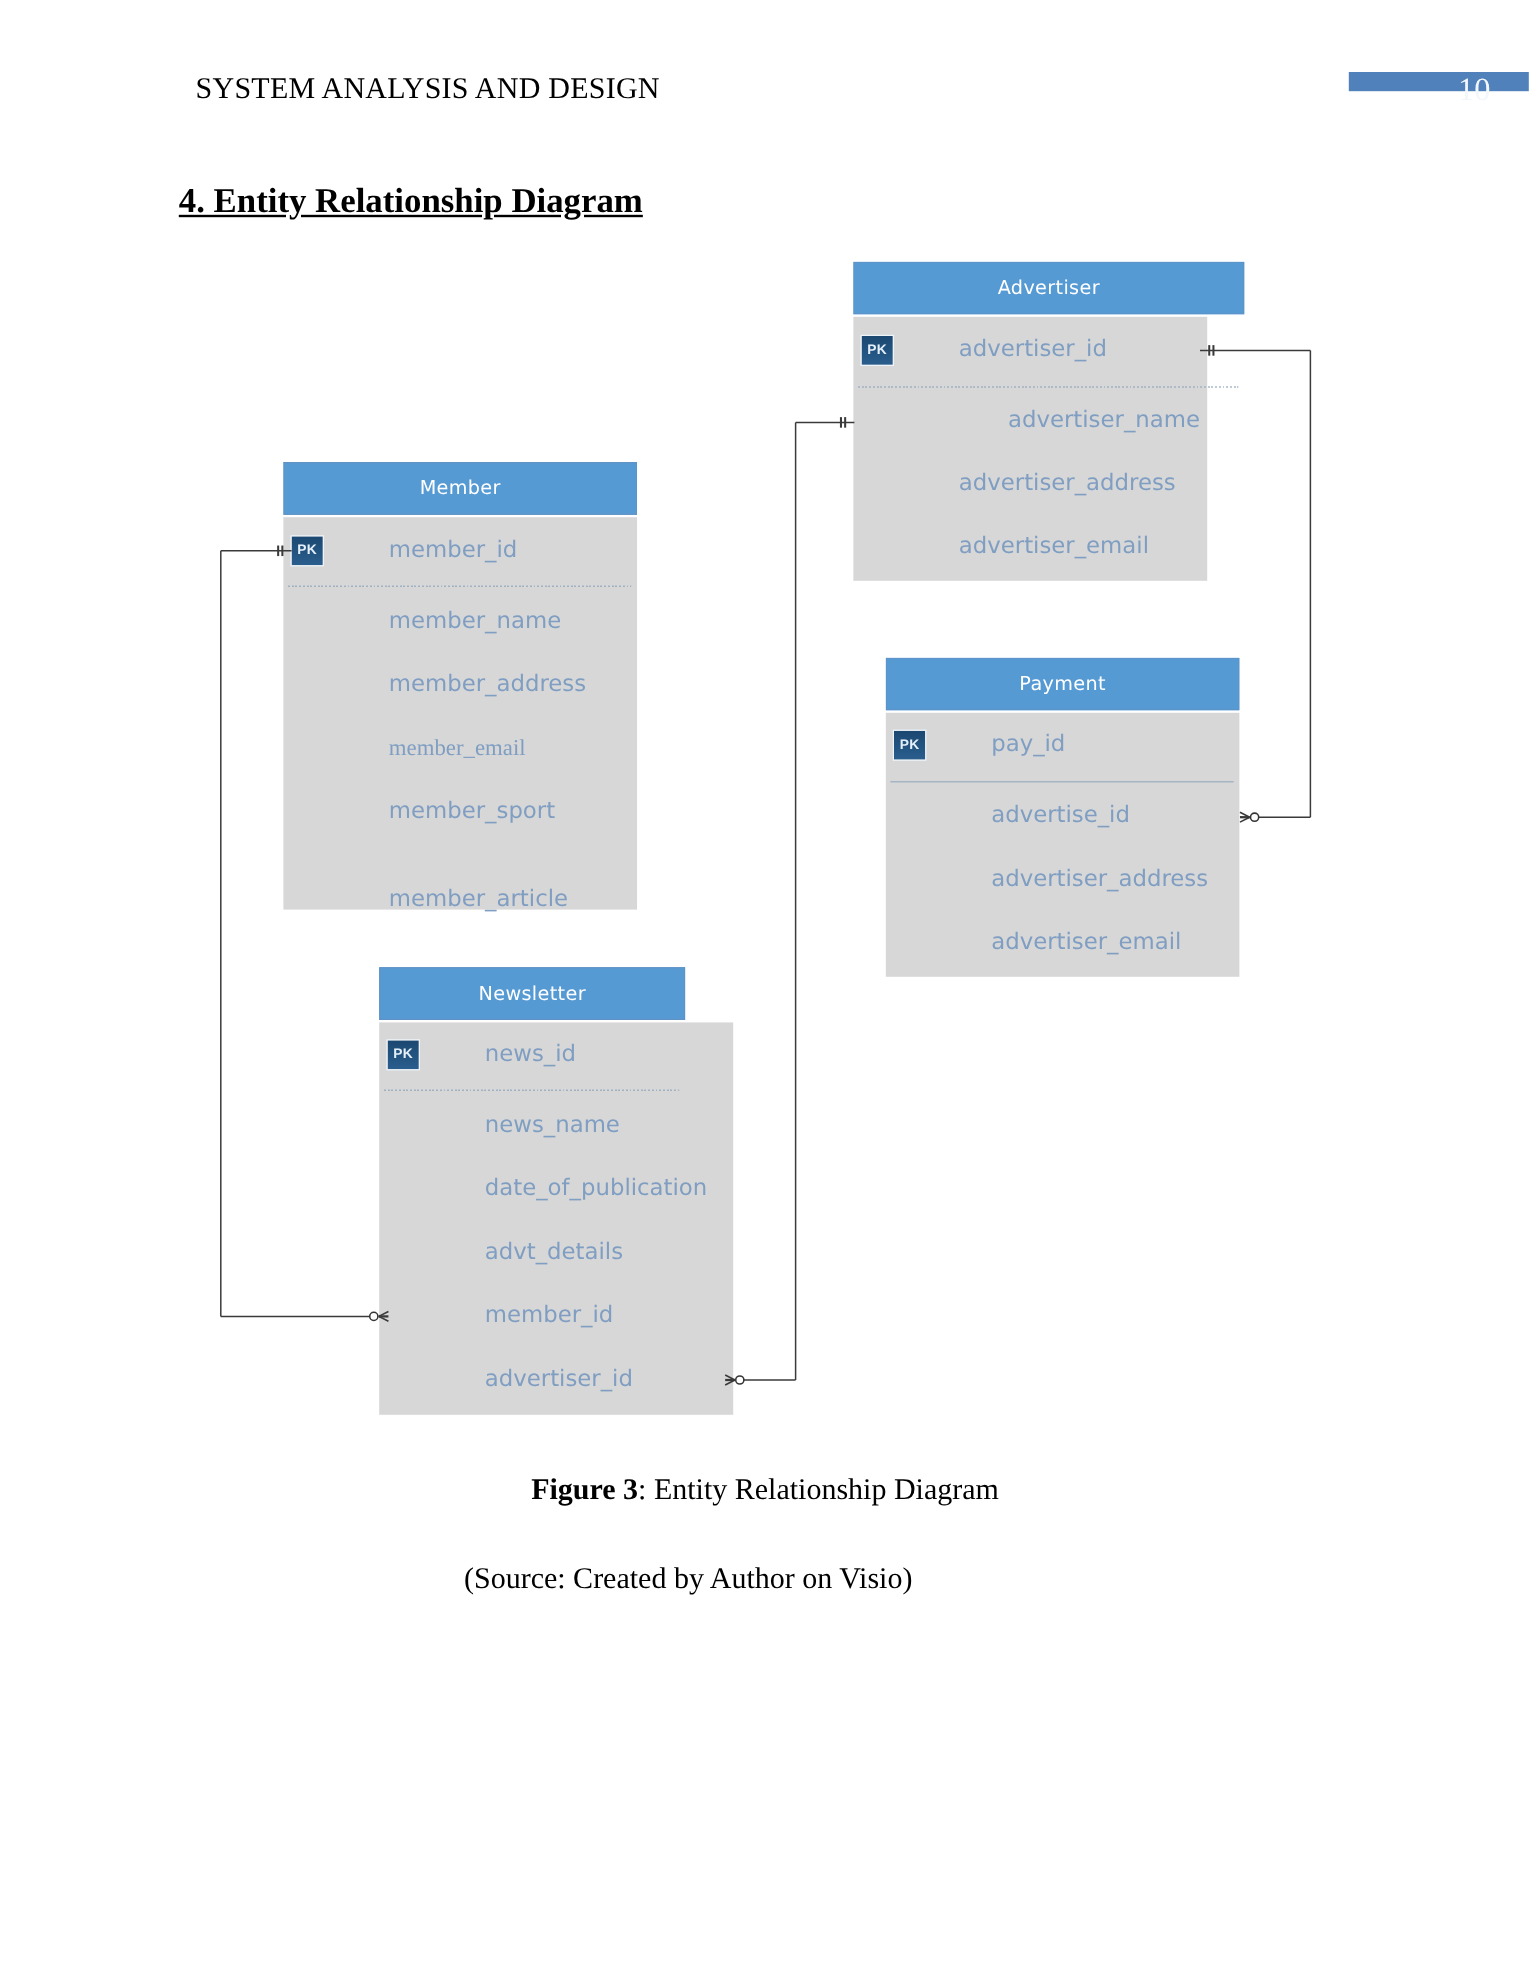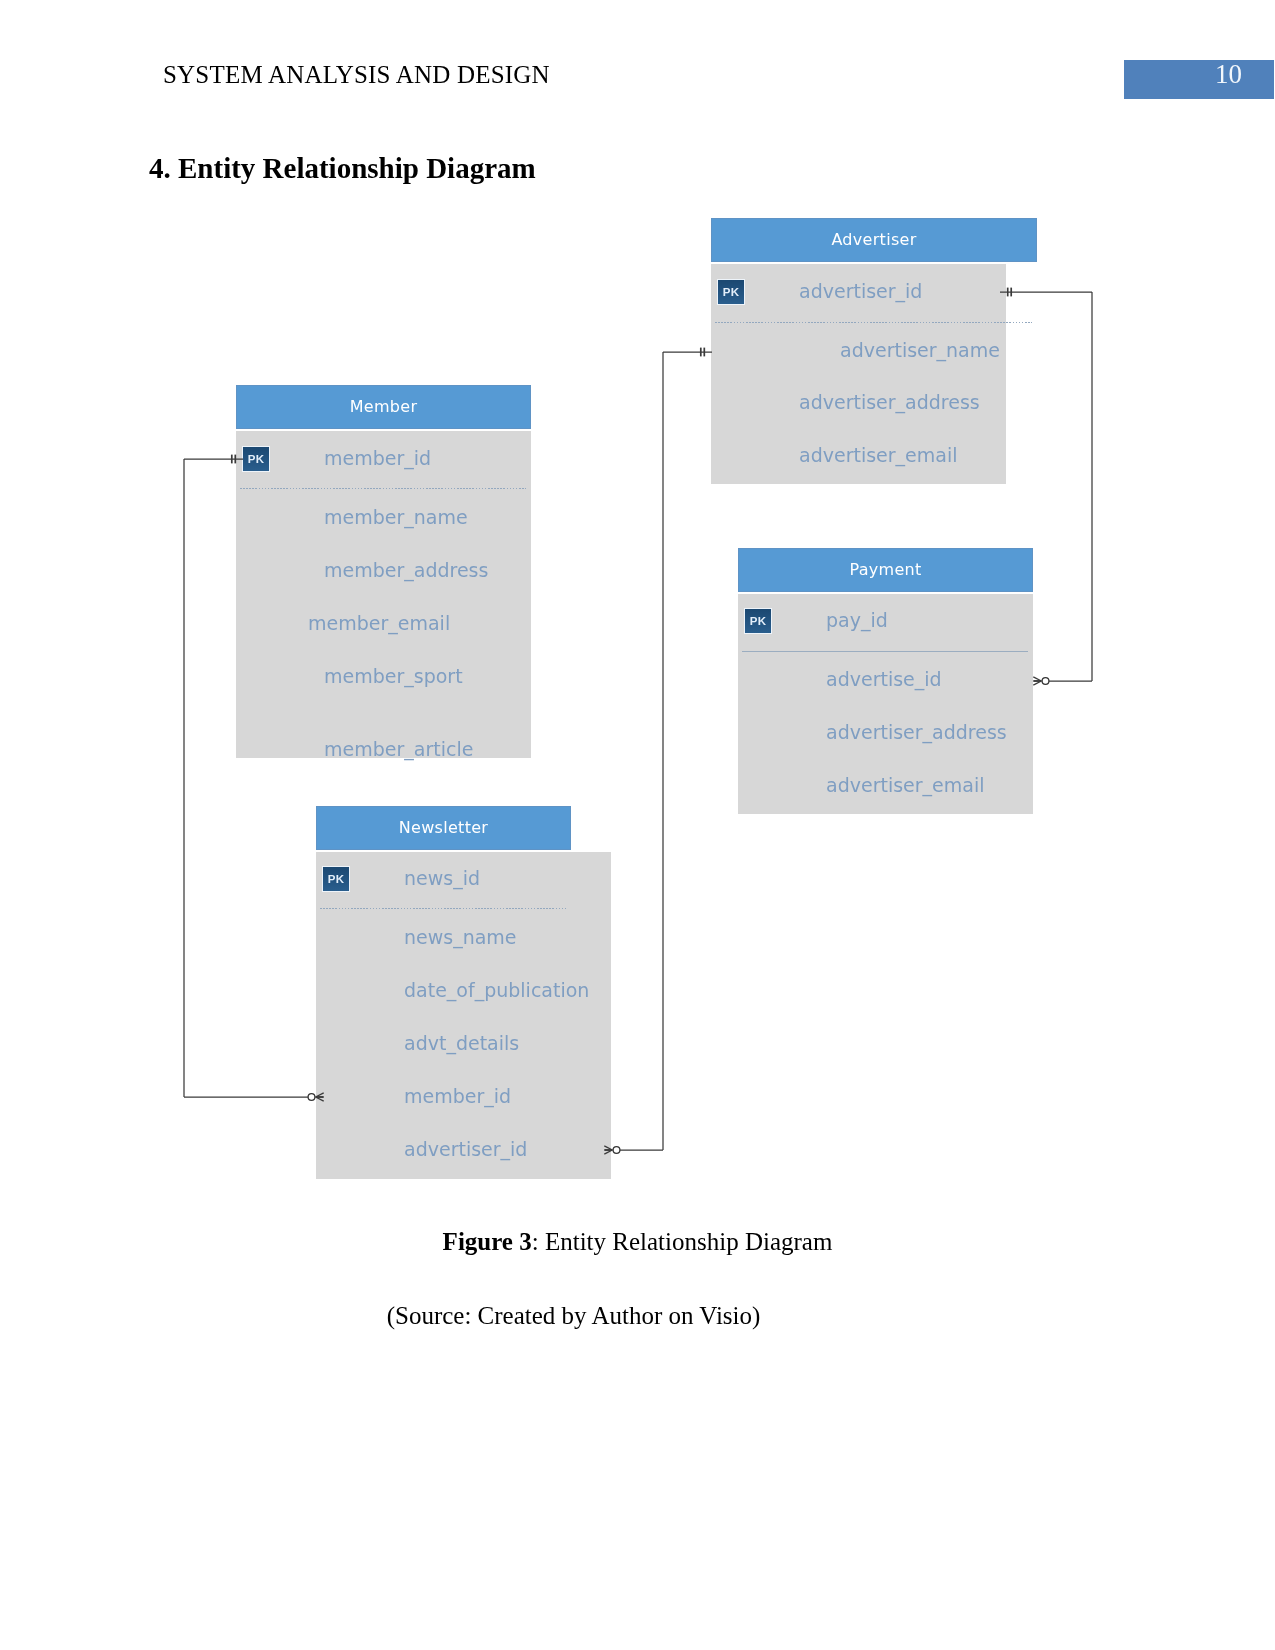--- a/index.html
+++ b/index.html
@@ -4,24 +4,24 @@
 <title>ERD</title>
 <style>
   html,body{margin:0;padding:0;}
   body{width:1275px;height:1650px;background:#ffffff;overflow:hidden;
        font-family:"Liberation Serif",serif;-webkit-font-smoothing:antialiased;}
   .page{position:relative;width:1275px;height:1650px;}
   .abs{position:absolute;}
 
   
   #doc-header{left:163px;top:61px;font-size:25px;color:#000;letter-spacing:.2px;white-space:nowrap;}
-  #page-num-box{left:1124px;top:60px;width:150px;height:39px;background:#5081bb;}
+  #page-num-box{left:1124px;top:60px;width:150px;height:16px;background:#5081bb;}
   #page-num{position:absolute;right:32px;top:-1px;font-size:27px;color:#f2f7fc;}
 
-  #section-title{left:149px;top:152px;font-size:29px;font-weight:bold;color:#000;white-space:nowrap;}
+  #section-title{left:149px;top:152px;font-size:29px;font-weight:bold;color:#000;white-space:nowrap;text-decoration:underline;}
 
   
   #caption{left:0;top:1228px;width:1275px;text-align:center;font-size:25px;color:#000;}
   #caption b{font-weight:bold;}
   #source{left:0;top:1302px;width:1147px;text-align:center;font-size:25px;color:#000;}
 
   
   .entity{position:absolute;}
   .ehdr{position:absolute;left:0;top:0;width:100%;box-sizing:border-box;
         background:#569ad4;color:#ffffff;text-align:center;box-shadow:inset 0 0 0 1px #5f93c5;
@@ -48,21 +48,21 @@
   </div>
   <div class="abs" id="section-title">4. Entity Relationship Diagram</div>
 
   <div id="diagram" style="filter:blur(0.35px)">
       <div class="entity" style="left: 236px; top: 385px; width: 295px; height: 373px; border-radius: 27px;">
         <div class="ehdr" style="height: 44px; line-height: 44px;">Member</div>
         <div class="ebody" style="top: 46px; height: 327px; width: 295px;"></div>
         <div class="fname" style="left: 88px; top: 64px;">member_id</div>
         <div class="fname" style="left: 88px; top: 123px;">member_name</div>
         <div class="fname" style="left: 88px; top: 176px;">member_address</div>
-        <div class="fname" style="left: 72px; top: 229px;">member_email</div>
+        <div class="fname" style="left: 88px; top: 229px; font-family: Liberation Serif, serif;">member_email</div>
         <div class="fname" style="left: 88px; top: 282px;">member_sport</div>
         <div class="fname" style="left: 88px; top: 334px; margin-top: 21px;">member_article</div>
         <div class="pk" style="left: 7px; top: 62px;">PK</div>
         <div class="divider dotted" style="left: 4px; right: 5px; top: 103px;"></div>
       </div>
       <div class="entity" style="left: 711px; top: 218px; width: 326px; height: 266px;">
         <div class="ehdr" style="height: 44px; line-height: 44px;">Advertiser</div>
         <div class="ebody" style="top: 46px; height: 220px; width: 295px;"></div>
         <div class="fname" style="left: 88px; top: 64px;">advertiser_id</div>
         <div class="fname" style="left: 88px; top: 123px; margin-left: 41px;">advertiser_name</div>

